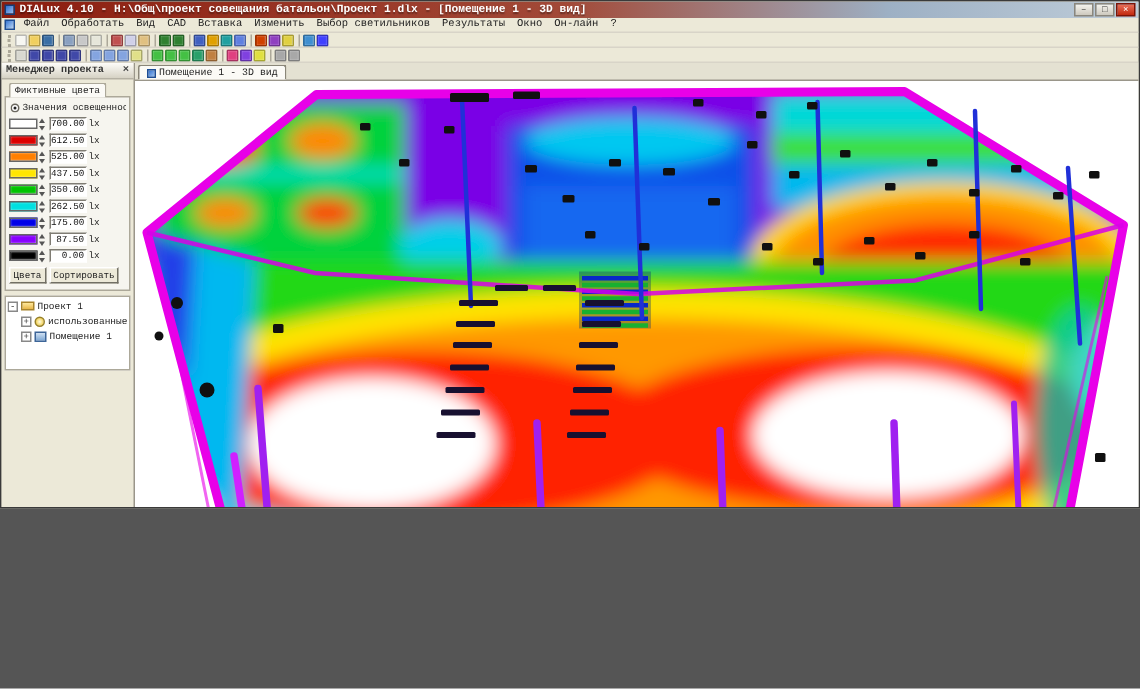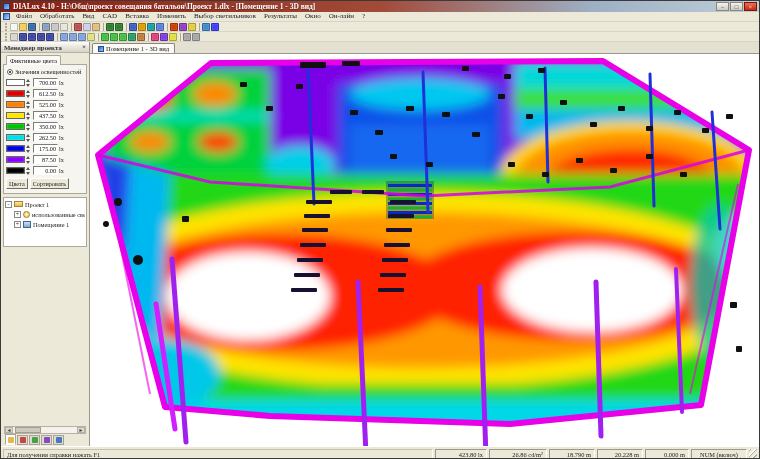--- a/index.html
+++ b/index.html
@@ -1,18 +1,18 @@
 <!DOCTYPE html>
 <html><head>
 <meta charset="utf-8">
 <style>
   html,body{margin:0;padding:0;background:#555;}
   *{box-sizing:border-box;}
-  .window{position:relative;width:760px;height:459px;background:#ece9d8;
-    font-family:Liberation Serif, serif;overflow:hidden;border:1px solid #3a3a3a;}
+  .window{position:relative;width:760px;height:339px;background:#ece9d8;
+    font-family:Liberation Mono, monospace;overflow:hidden;border:1px solid #3a3a3a;}
   
   .titlebar{position:absolute;left:0;top:0;width:100%;height:11px;display:flex;align-items:center;
     background:linear-gradient(90deg,#8c1d0f 0%,#a24a38 50%,#9db0c4 78%,#bfcdd9 100%);
     color:#fff;font-size:7.5px;padding:0 2px;gap:3px;}
   .appicon{width:7px;height:7px;background:linear-gradient(135deg,#2f6fd0,#9fc3ef);border:1px solid #163c74;}
   .title-text{white-space:nowrap;overflow:hidden;text-overflow:ellipsis;flex:1;font-weight:bold;
     text-shadow:0 1px 1px rgba(0,0,0,.4);}
   .winbtns{display:flex;gap:1px;}
   .wbtn{width:13px;height:9px;font-size:6px;line-height:8px;text-align:center;
     background:linear-gradient(#f4f3ee,#cdc9be);border:1px solid #8a867c;color:#333;}

